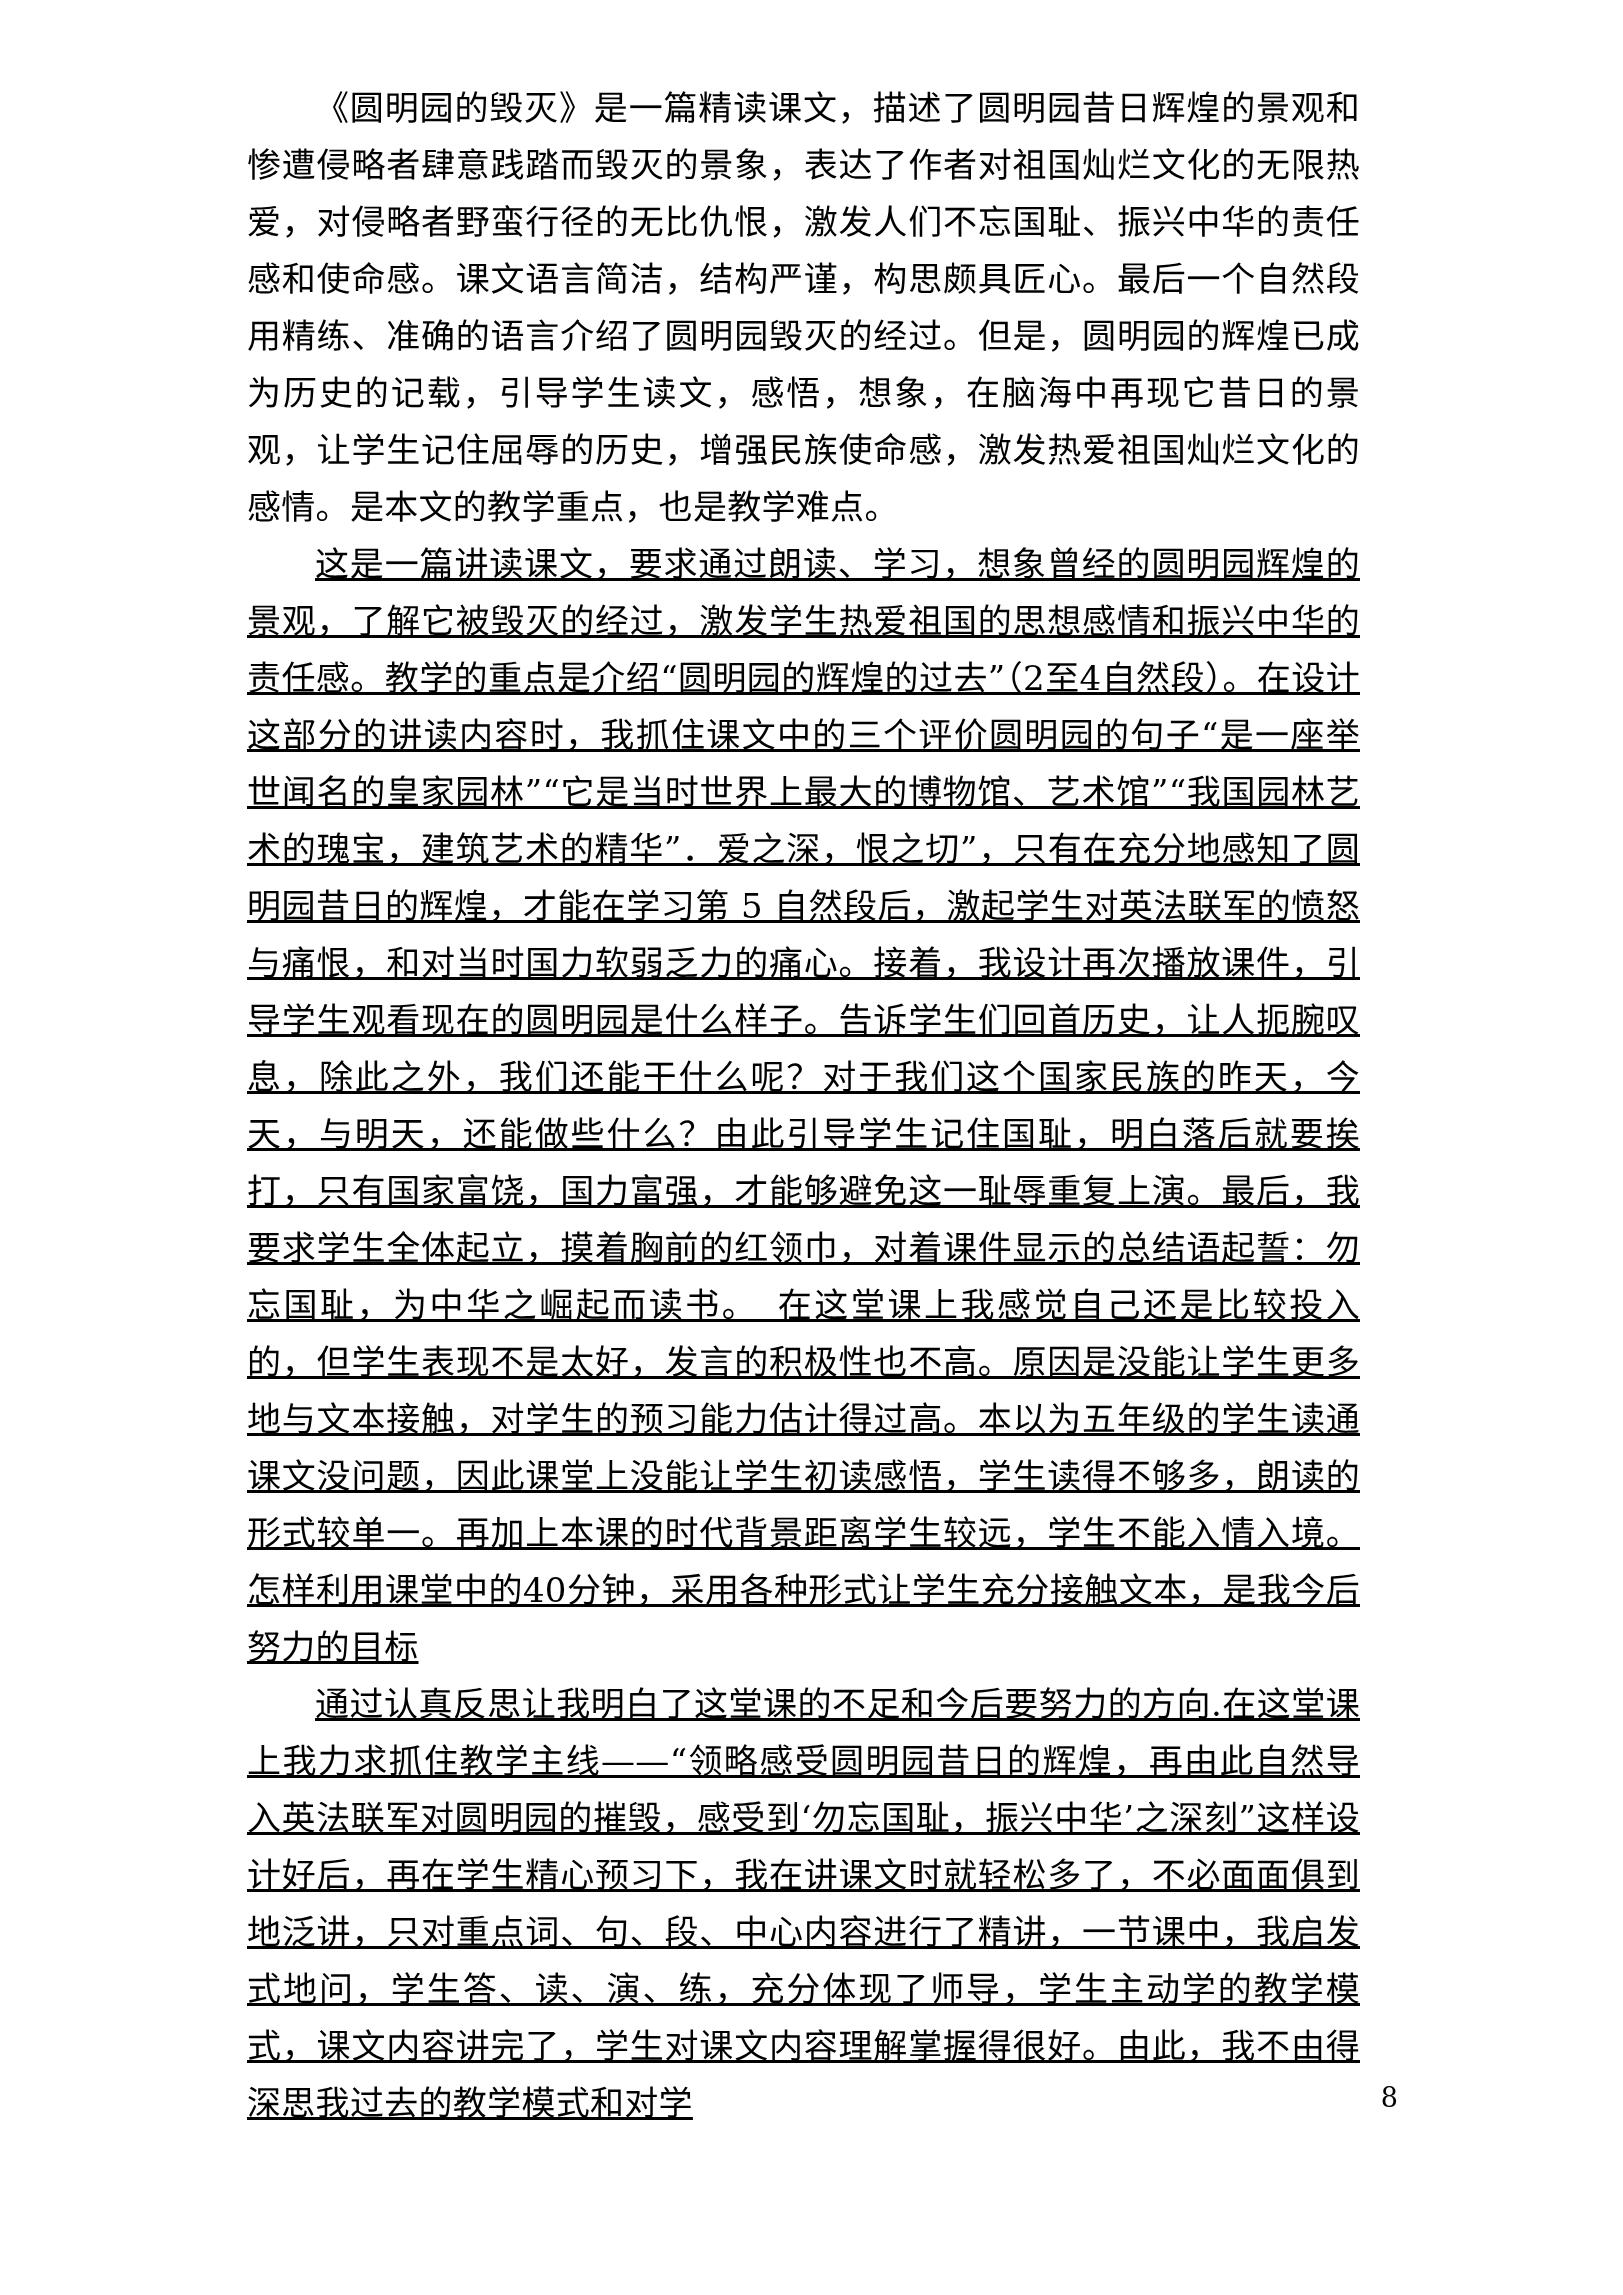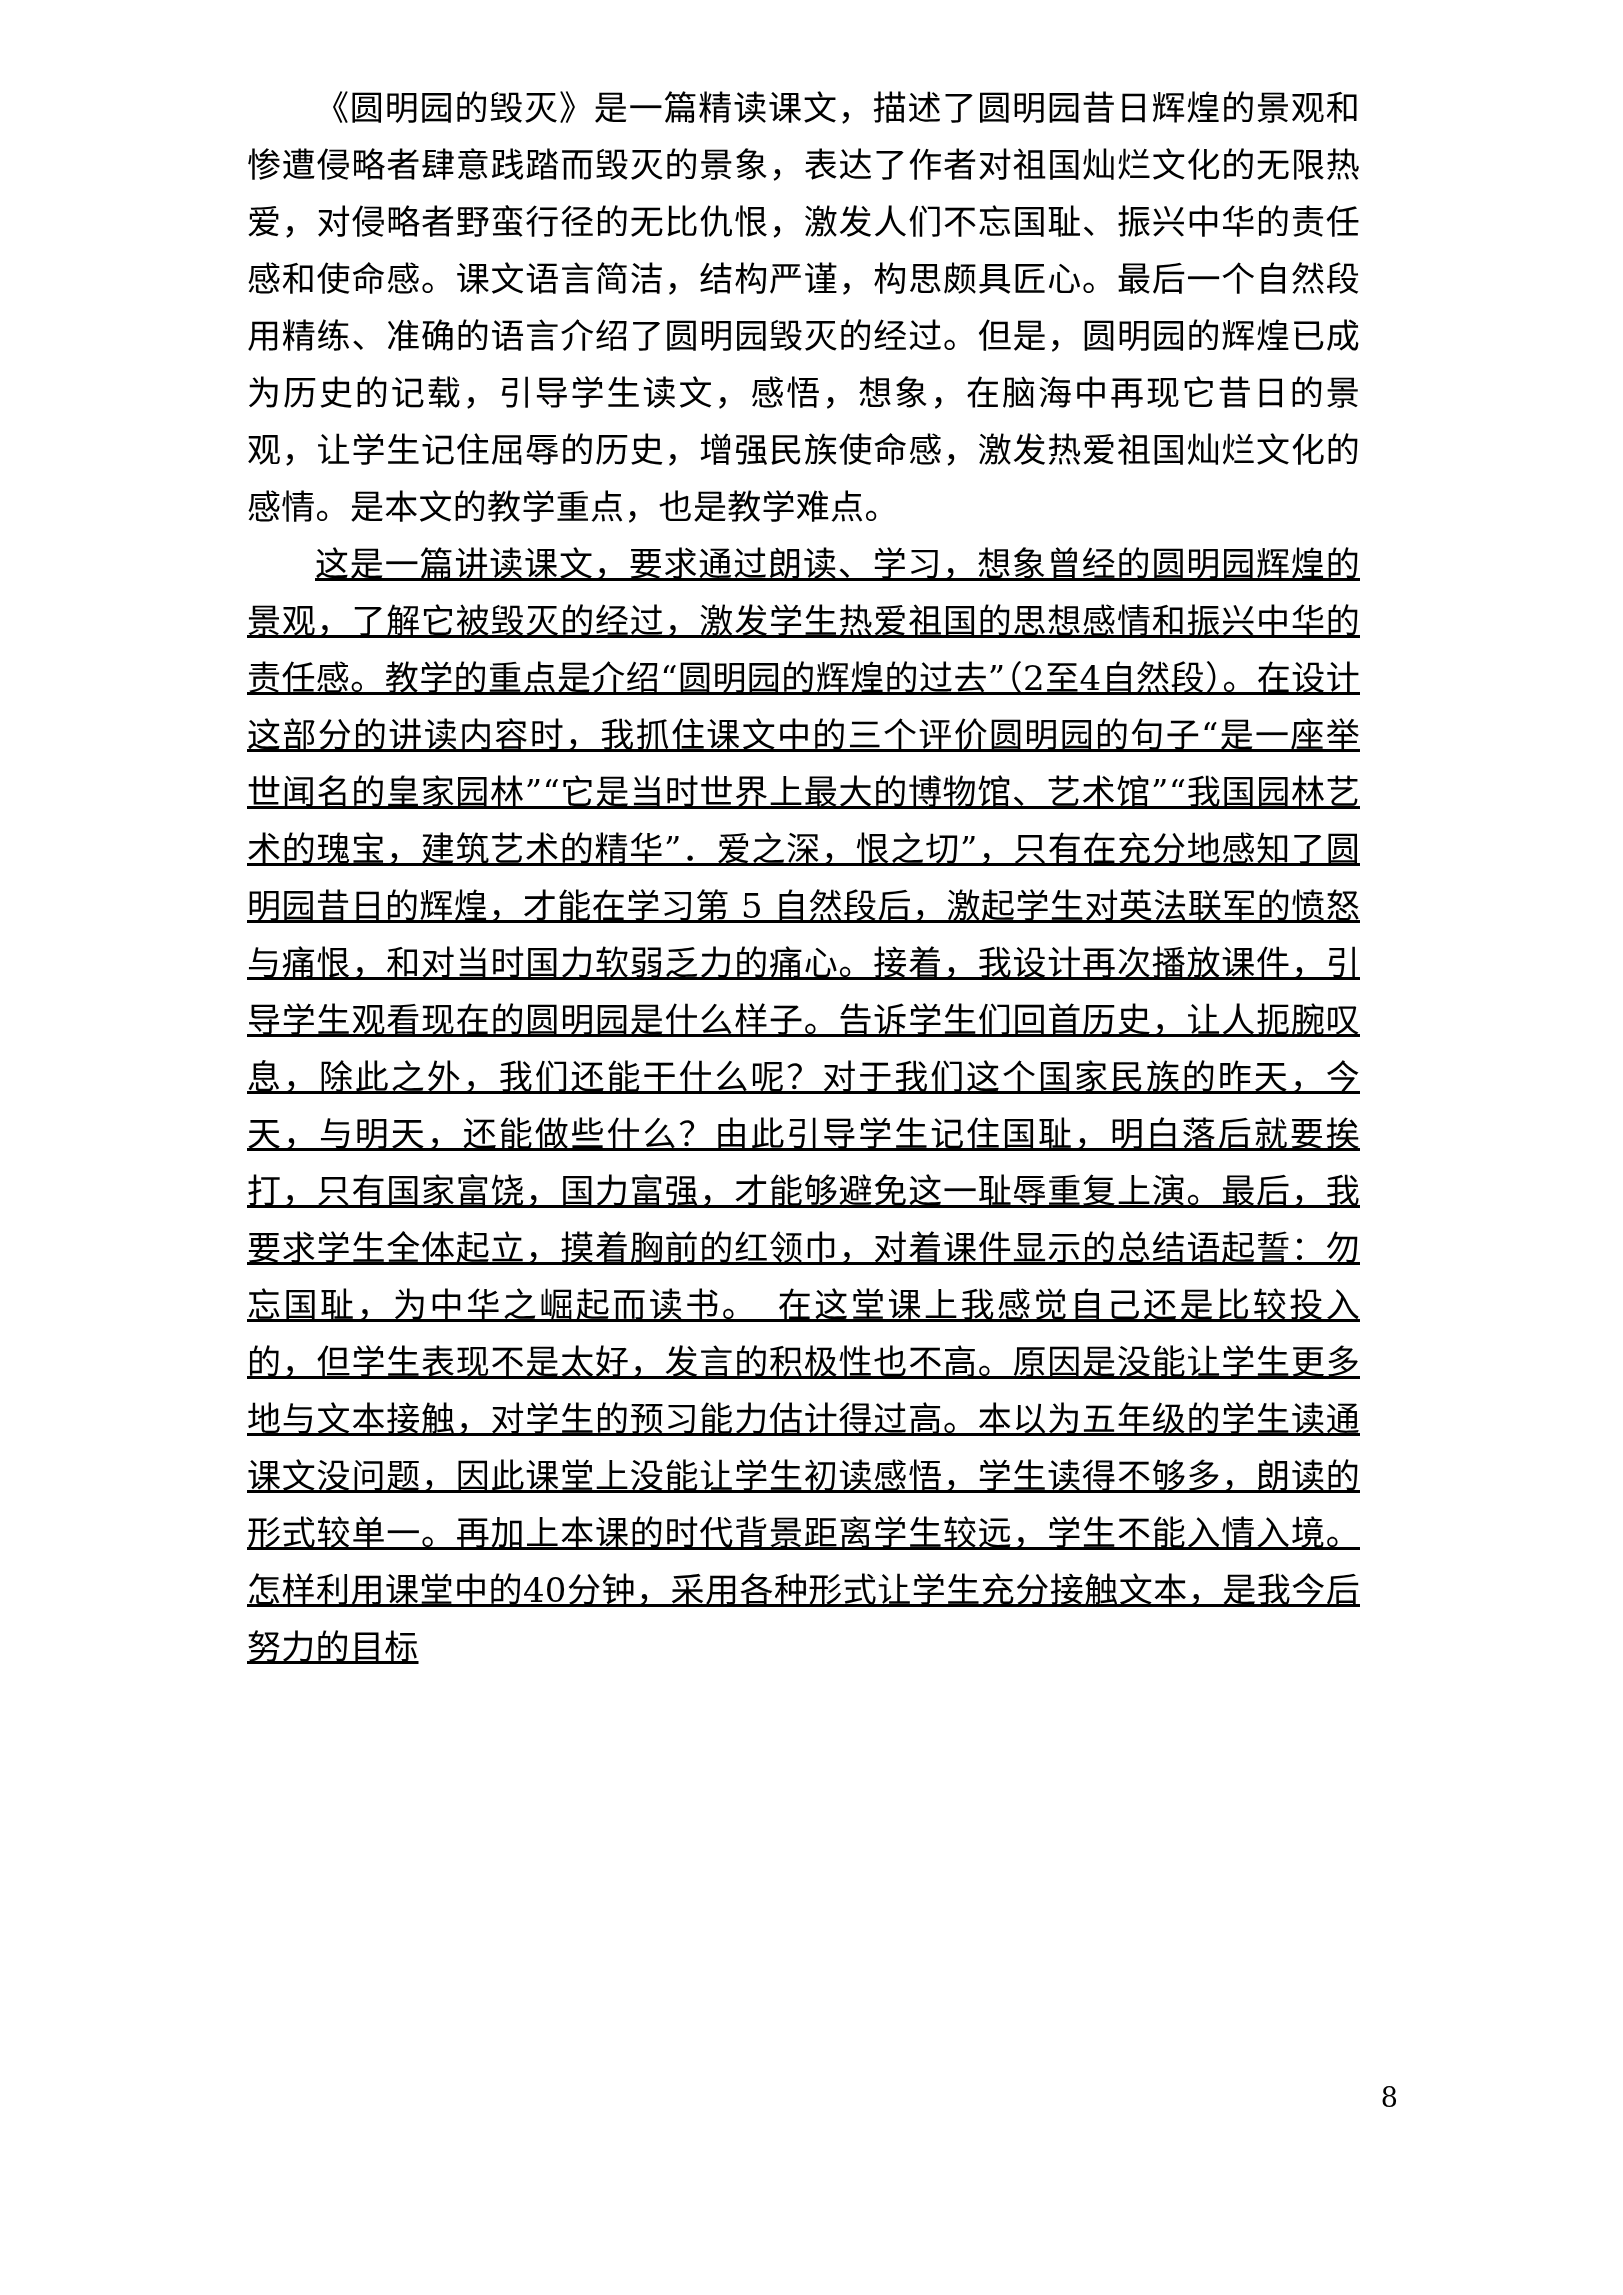--- a/index.html
+++ b/index.html
@@ -58,18 +58,19 @@
   }
 </style>
 </head>
 <body>
 
 <div class="page">
 
   <div class="doc-body">
     <p class="para">《圆明园的毁灭》是一篇精读课文，描述了圆明园昔日辉煌的景观和惨遭侵略者肆意践踏而毁灭的景象，表达了作者对祖国灿烂文化的无限热爱，对侵略者野蛮行径的无比仇恨，激发人们不忘国耻、振兴中华的责任感和使命感。课文语言简洁，结构严谨，构思颇具匠心。最后一个自然段用精练、准确的语言介绍了圆明园毁灭的经过。但是，圆明园的辉煌已成为历史的记载，引导学生读文，感悟，想象，在脑海中再现它昔日的景观，让学生记住屈辱的历史，增强民族使命感，激发热爱祖国灿烂文化的感情。是本文的教学重点，也是教学难点。</p>
     <p class="para">这是一篇讲读课文，要求通过朗读、学习，想象曾经的圆明园辉煌的景观，了解它被毁灭的经过，激发学生热爱祖国的思想感情和振兴中华的责任感。教学的重点是介绍“圆明园的辉煌的过去”（2至4自然段）。在设计这部分的讲读内容时，我抓住课文中的三个评价圆明园的句子“是一座举世闻名的皇家园林”“它是当时世界上最大的博物馆、艺术馆”“我国园林艺术的瑰宝，建筑艺术的精华”．爱之深，恨之切”，只有在充分地感知了圆明园昔日的辉煌，才能在学习第 5 自然段后，激起学生对英法联军的愤怒与痛恨，和对当时国力软弱乏力的痛心。接着，我设计再次播放课件，引导学生观看现在的圆明园是什么样子。告诉学生们回首历史，让人扼腕叹息，除此之外，我们还能干什么呢？对于我们这个国家民族的昨天，今天，与明天，还能做些什么？由此引导学生记住国耻，明白落后就要挨打，只有国家富饶，国力富强，才能够避免这一耻辱重复上演。最后，我要求学生全体起立，摸着胸前的红领巾，对着课件显示的总结语起誓：勿忘国耻，为中华之崛起而读书。　在这堂课上我感觉自己还是比较投入的，但学生表现不是太好，发言的积极性也不高。原因是没能让学生更多地与文本接触，对学生的预习能力估计得过高。本以为五年级的学生读通课文没问题，因此课堂上没能让学生初读感悟，学生读得不够多，朗读的形式较单一。再加上本课的时代背景距离学生较远，学生不能入情入境。怎样利用课堂中的40分钟，采用各种形式让学生充分接触文本，是我今后努力的目标</p>
+    <p class="para">通过认真反思让我明白了这堂课的不足和今后要努力的方向.在这堂课上我力求抓住教学主线——“领略感受圆明园昔日的辉煌，再由此自然导入英法联军对圆明园的摧毁，感受到‘勿忘国耻，振兴中华’之深刻”这样设计好后，再在学生精心预习下，我在讲课文时就轻松多了，不必面面俱到地泛讲，只对重点词、句、段、中心内容进行了精讲，一节课中，我启发式地问，学生答、读、演、练，充分体现了师导，学生主动学的教学模式，课文内容讲完了，学生对课文内容理解掌握得很好。由此，我不由得深思我过去的教学模式和对学</p>
   </div>
 
   <div class="page-number">8</div>
 
 </div>
 
 
 </body></html>

